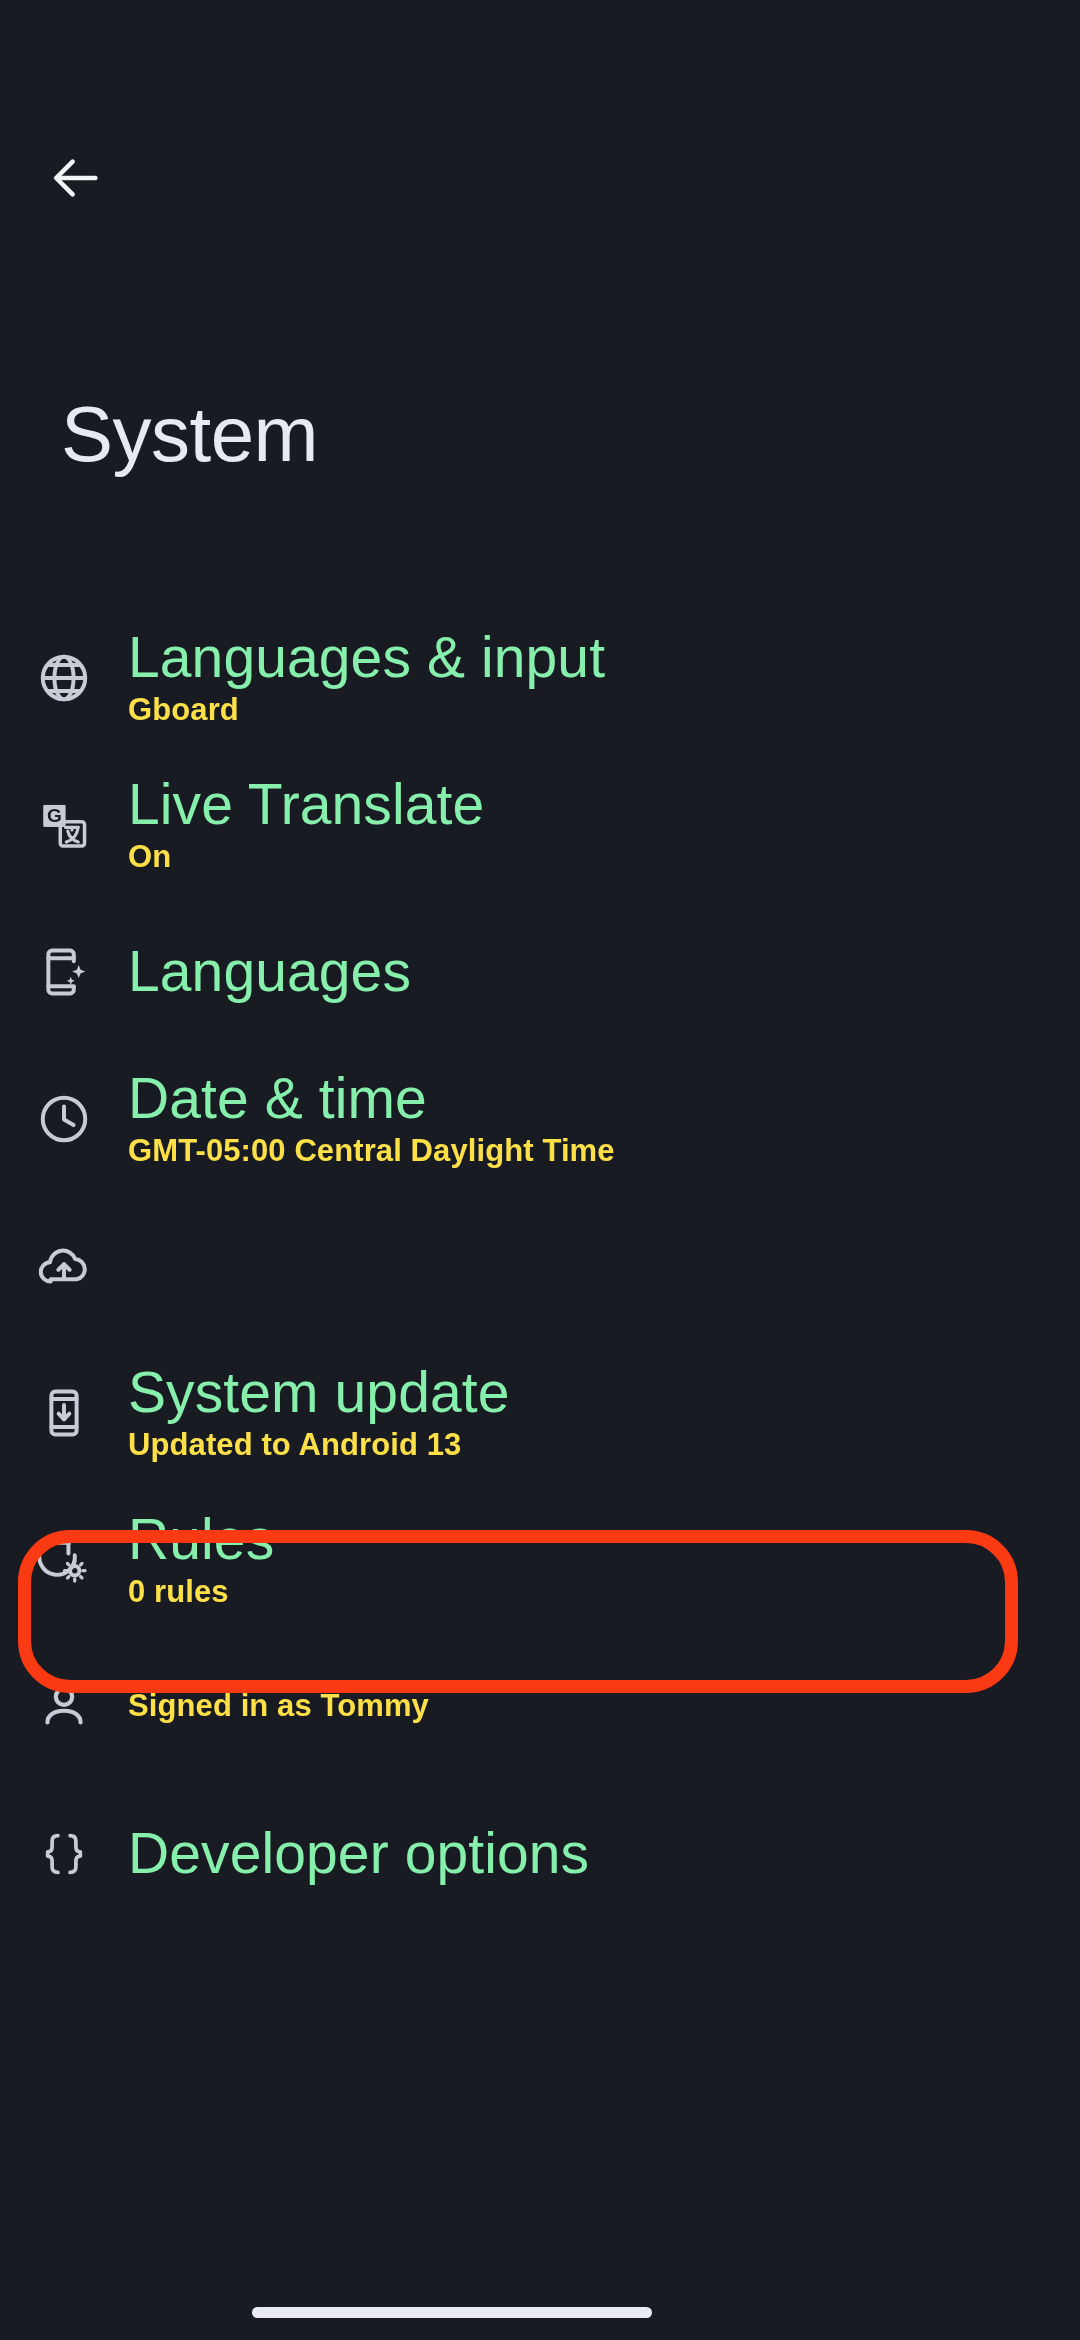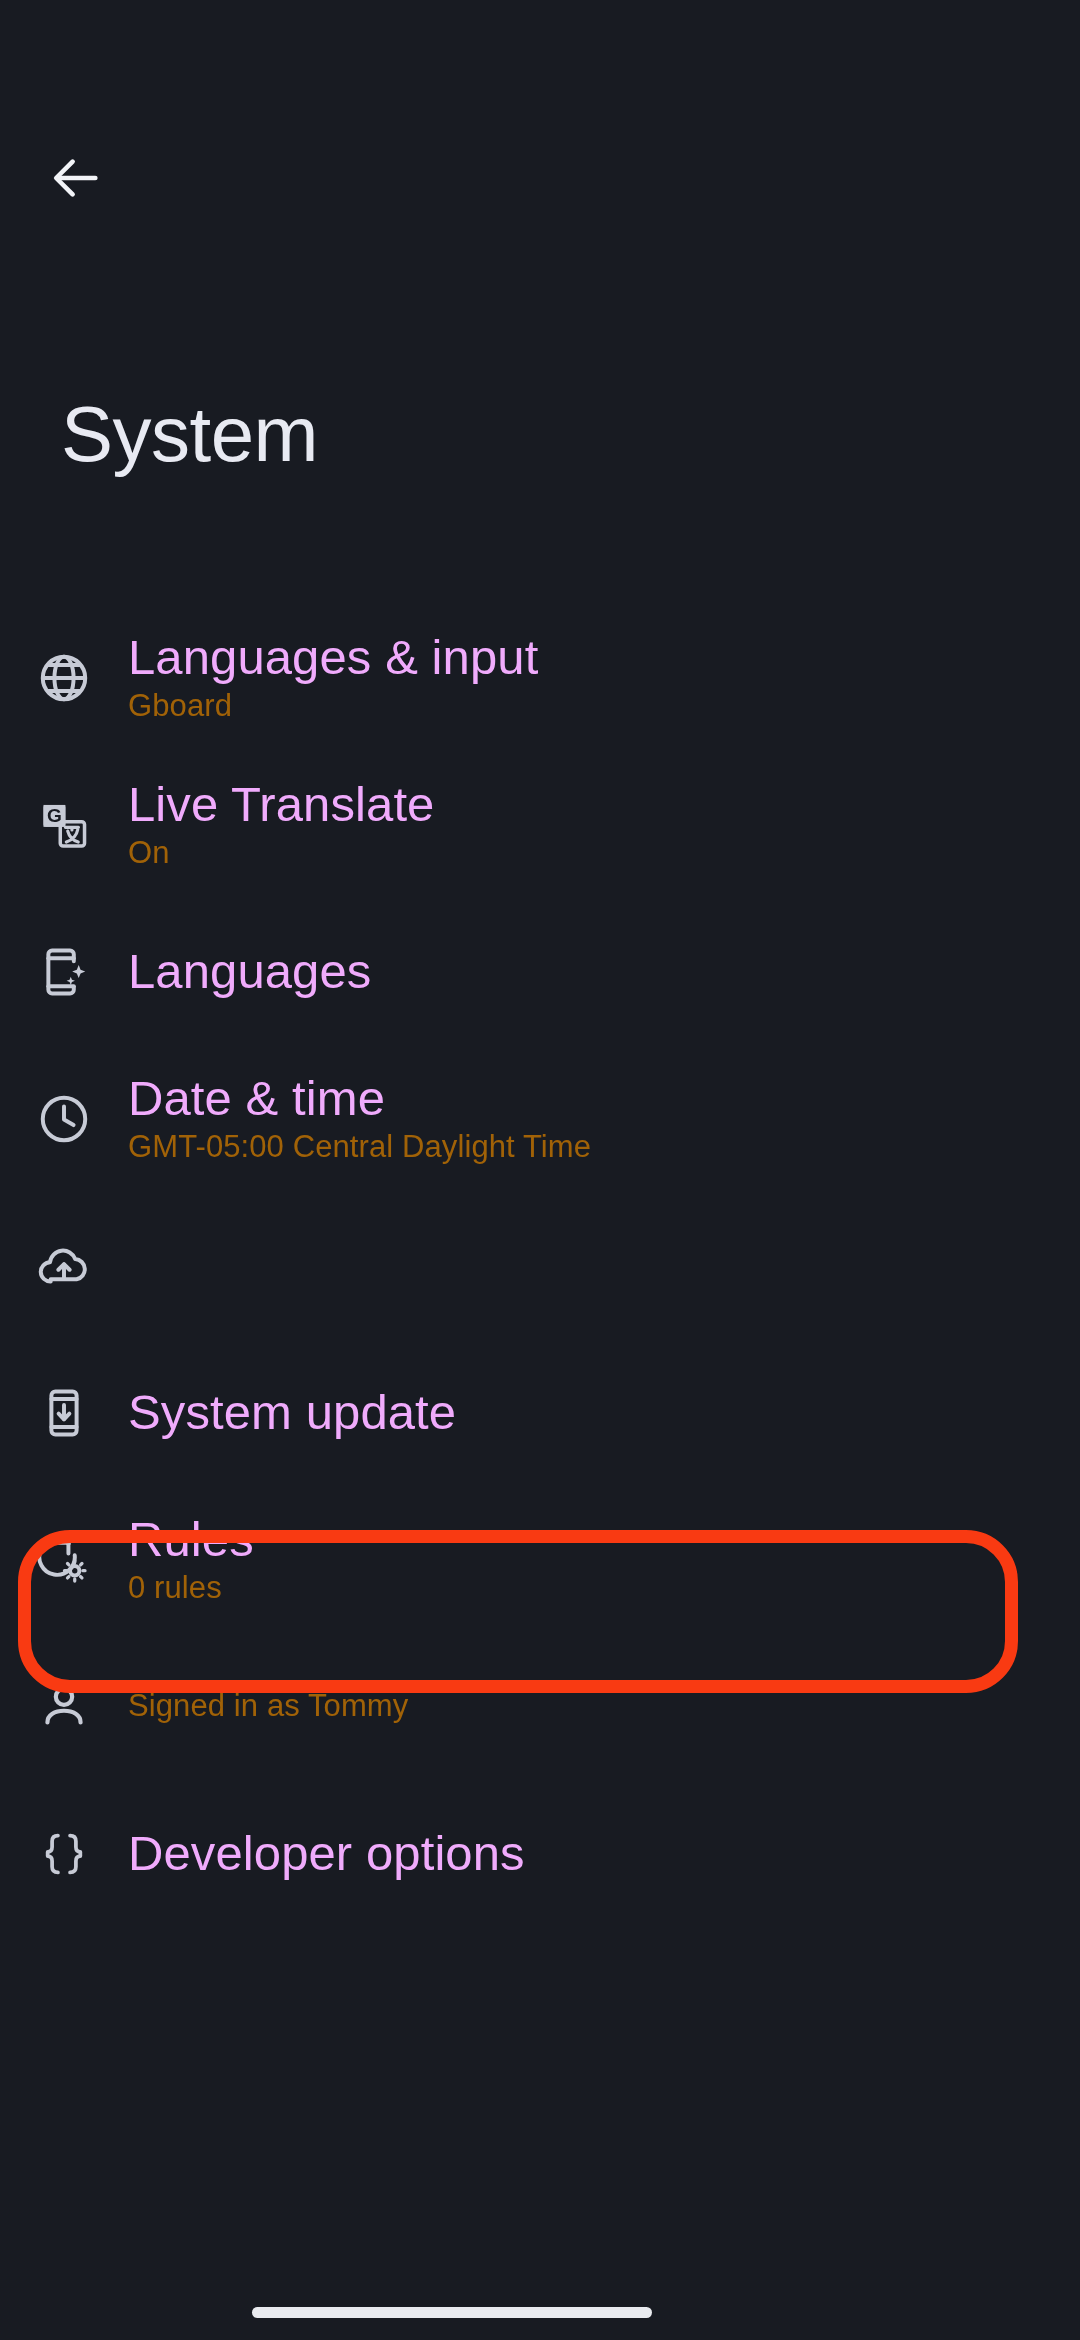--- a/index.html
+++ b/index.html
@@ -64,31 +64,31 @@
   .row-icon svg { display:block; }
   .row-text {
     flex:1 1 auto;
     display:flex;
     flex-direction:column;
     justify-content:center;
     padding-left:62px;
     margin-left:-62px;
   }
   .row-title {
-    font-size:49px;
+    font-size:57px;
     font-weight:400;
-    color:#f0abfc;
+    color:#86efac;
     line-height:1.16;
     letter-spacing:0.1px;
     white-space:nowrap;
   }
   .row-sub {
     font-size:31px;
-    font-weight:400;
-    color:#a16207;
+    font-weight:700;
+    color:#fde047;
     line-height:1.3;
     letter-spacing:0.1px;
     white-space:nowrap;
   }
   .row.no-sub { }
 
   
   .row-icon { margin-left:0; }
 
   
@@ -216,20 +216,21 @@
         <svg width="56" height="56" viewBox="0 0 24 24" fill="none" stroke="#C7CBD6" stroke-width="1.7" stroke-linecap="round" stroke-linejoin="round">
           <rect x="6.6" y="2.8" width="10.8" height="18.4" rx="1.7"></rect>
           <line x1="6.6" y1="6.0" x2="17.4" y2="6.0"></line>
           <line x1="6.6" y1="18.0" x2="17.4" y2="18.0"></line>
           <line x1="12" y1="8.6" x2="12" y2="14.6"></line>
           <polyline points="9.7,12.3 12,14.7 14.3,12.3"></polyline>
         </svg>
       </div>
       <div class="row-text">
         <div class="row-title">System update</div>
+        <div class="row-sub">Updated to Android 13</div>
       </div>
     </div>
 
     <div class="row">
       <div class="row-icon">
         <svg width="56" height="56" viewBox="0 0 24 24" fill="none" stroke="#C7CBD6" stroke-width="1.7" stroke-linecap="round" stroke-linejoin="round">
           <path d="M14.0 5.0a7.6 7.6 0 1 0 2.6 5.0"></path>
           <polyline points="13.9,9.2 13.9,4.6 9.3,4.6"></polyline>
           <circle cx="16.6" cy="16.6" r="2.0" fill="none"></circle>
           <path d="M16.6 13.1v-.9 M16.6 21.0v-.9 M20.1 16.6h.9 M12.2 16.6h.9

